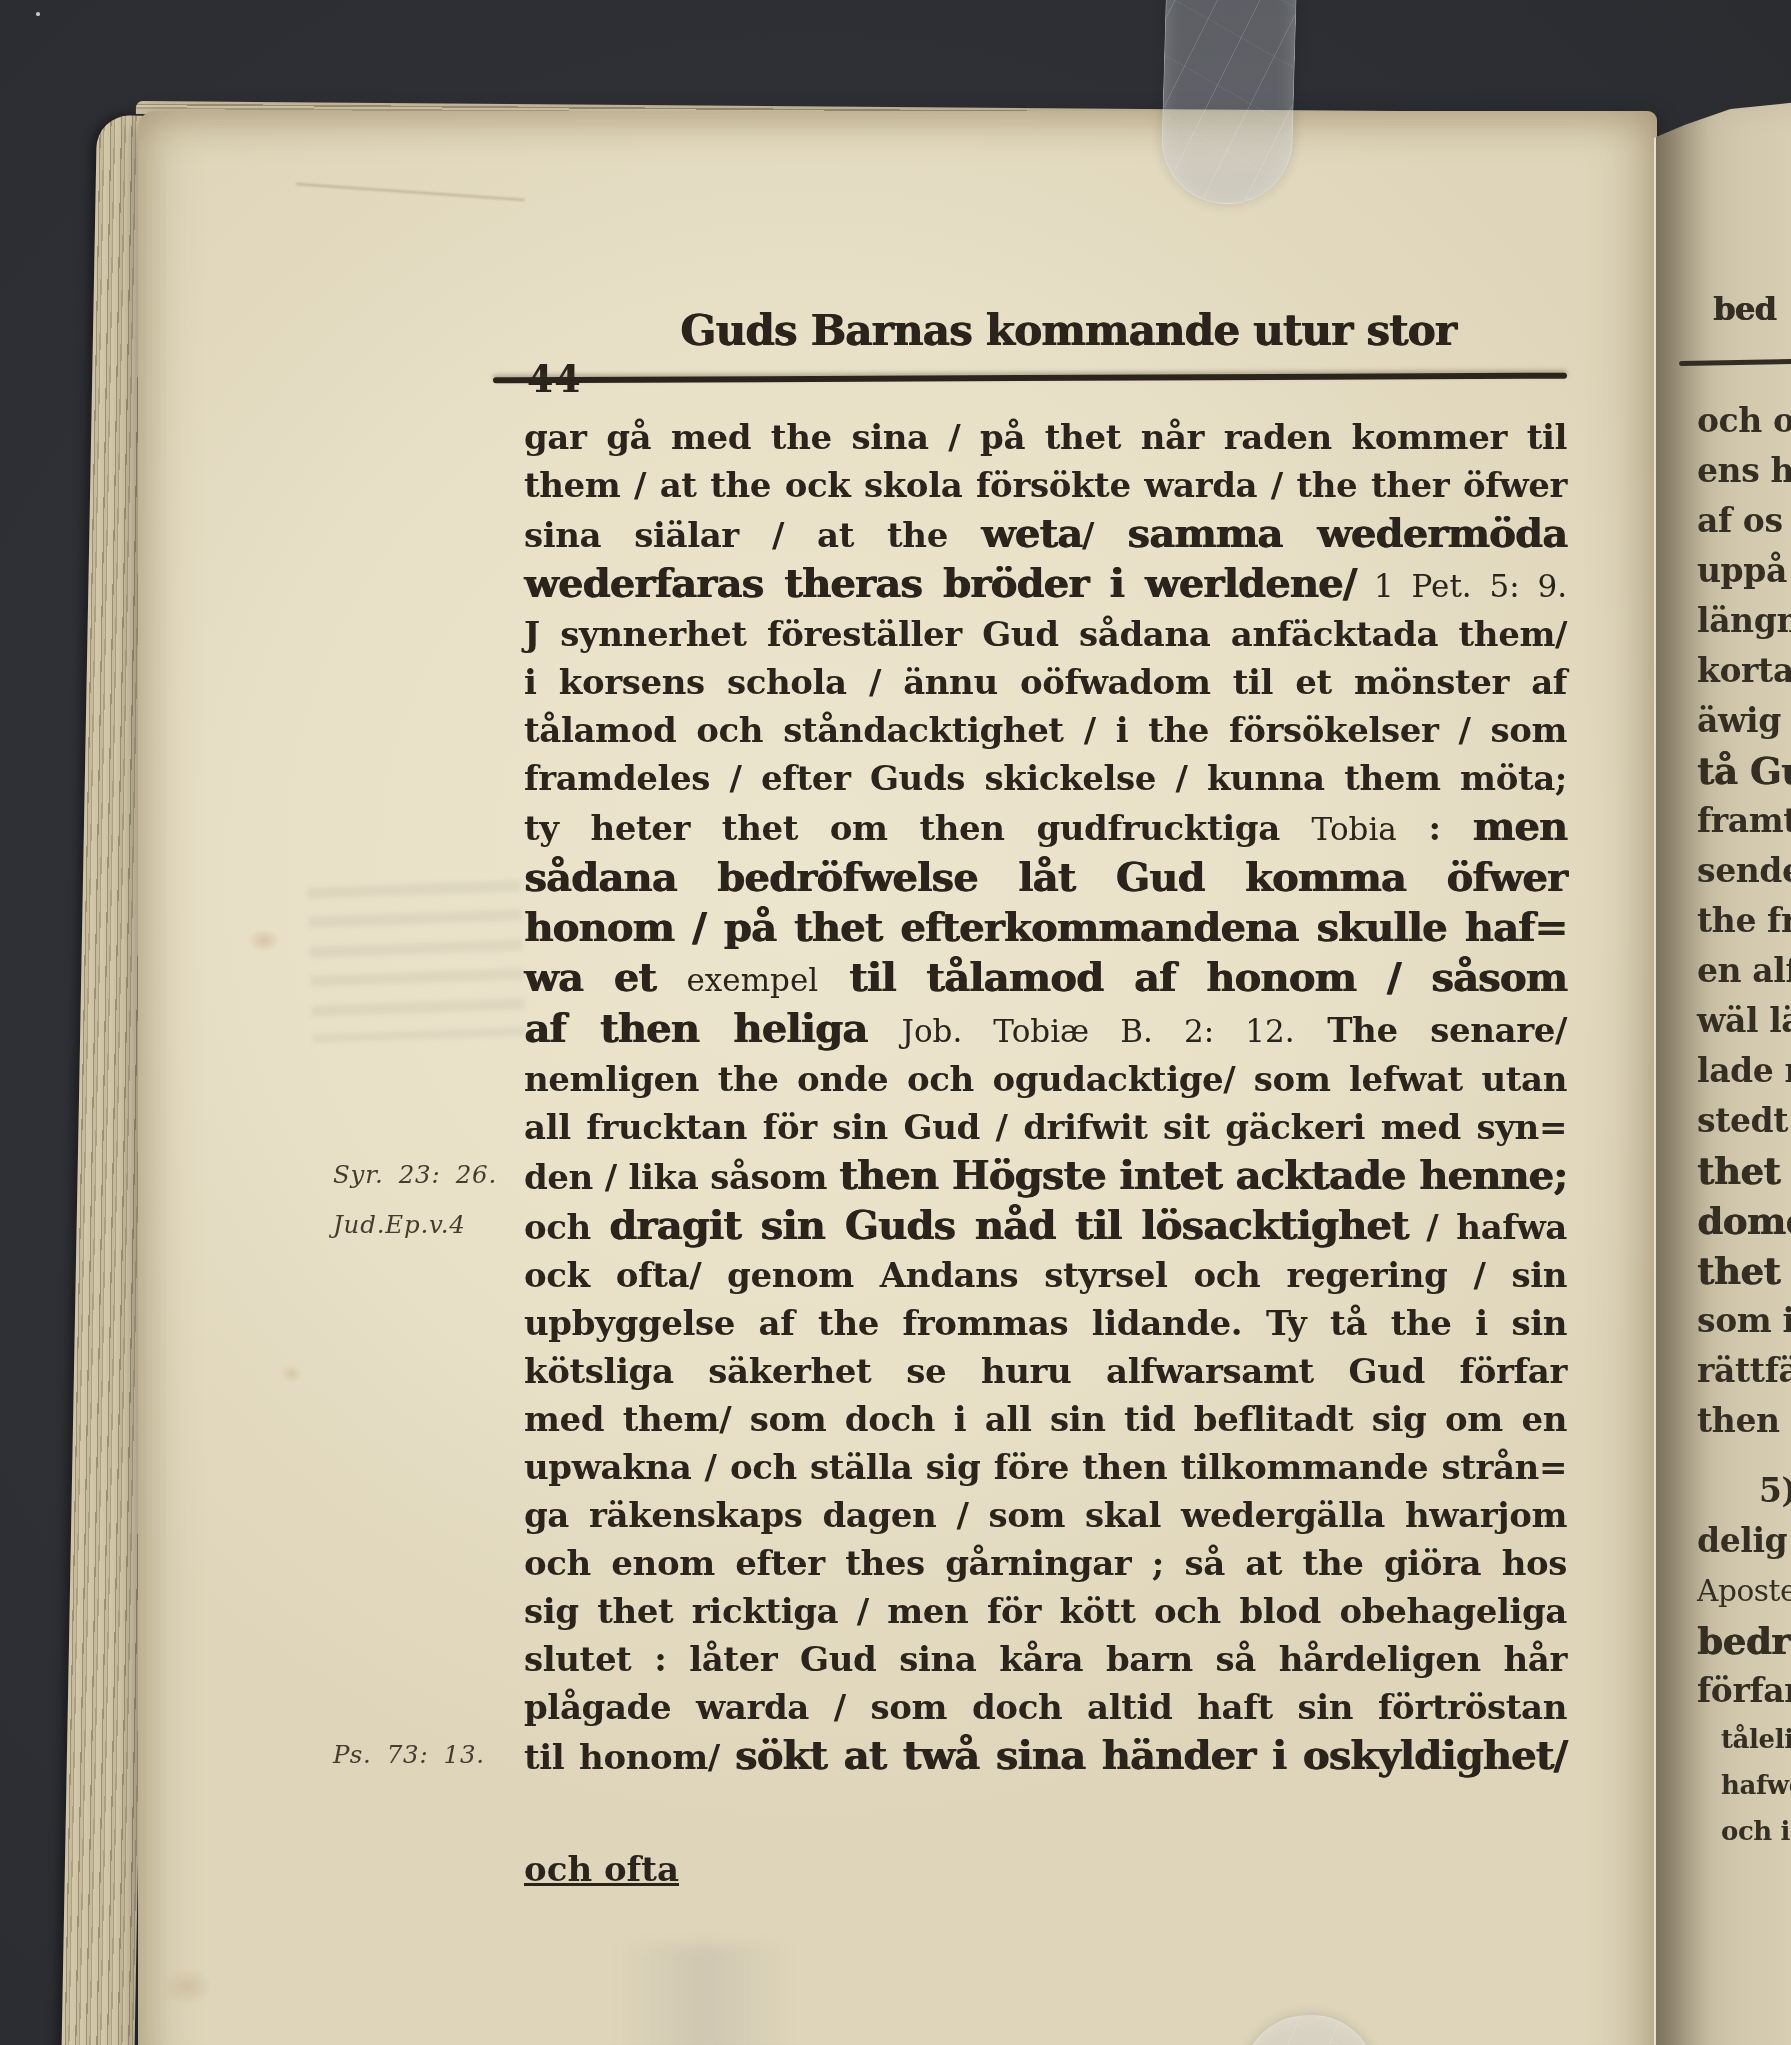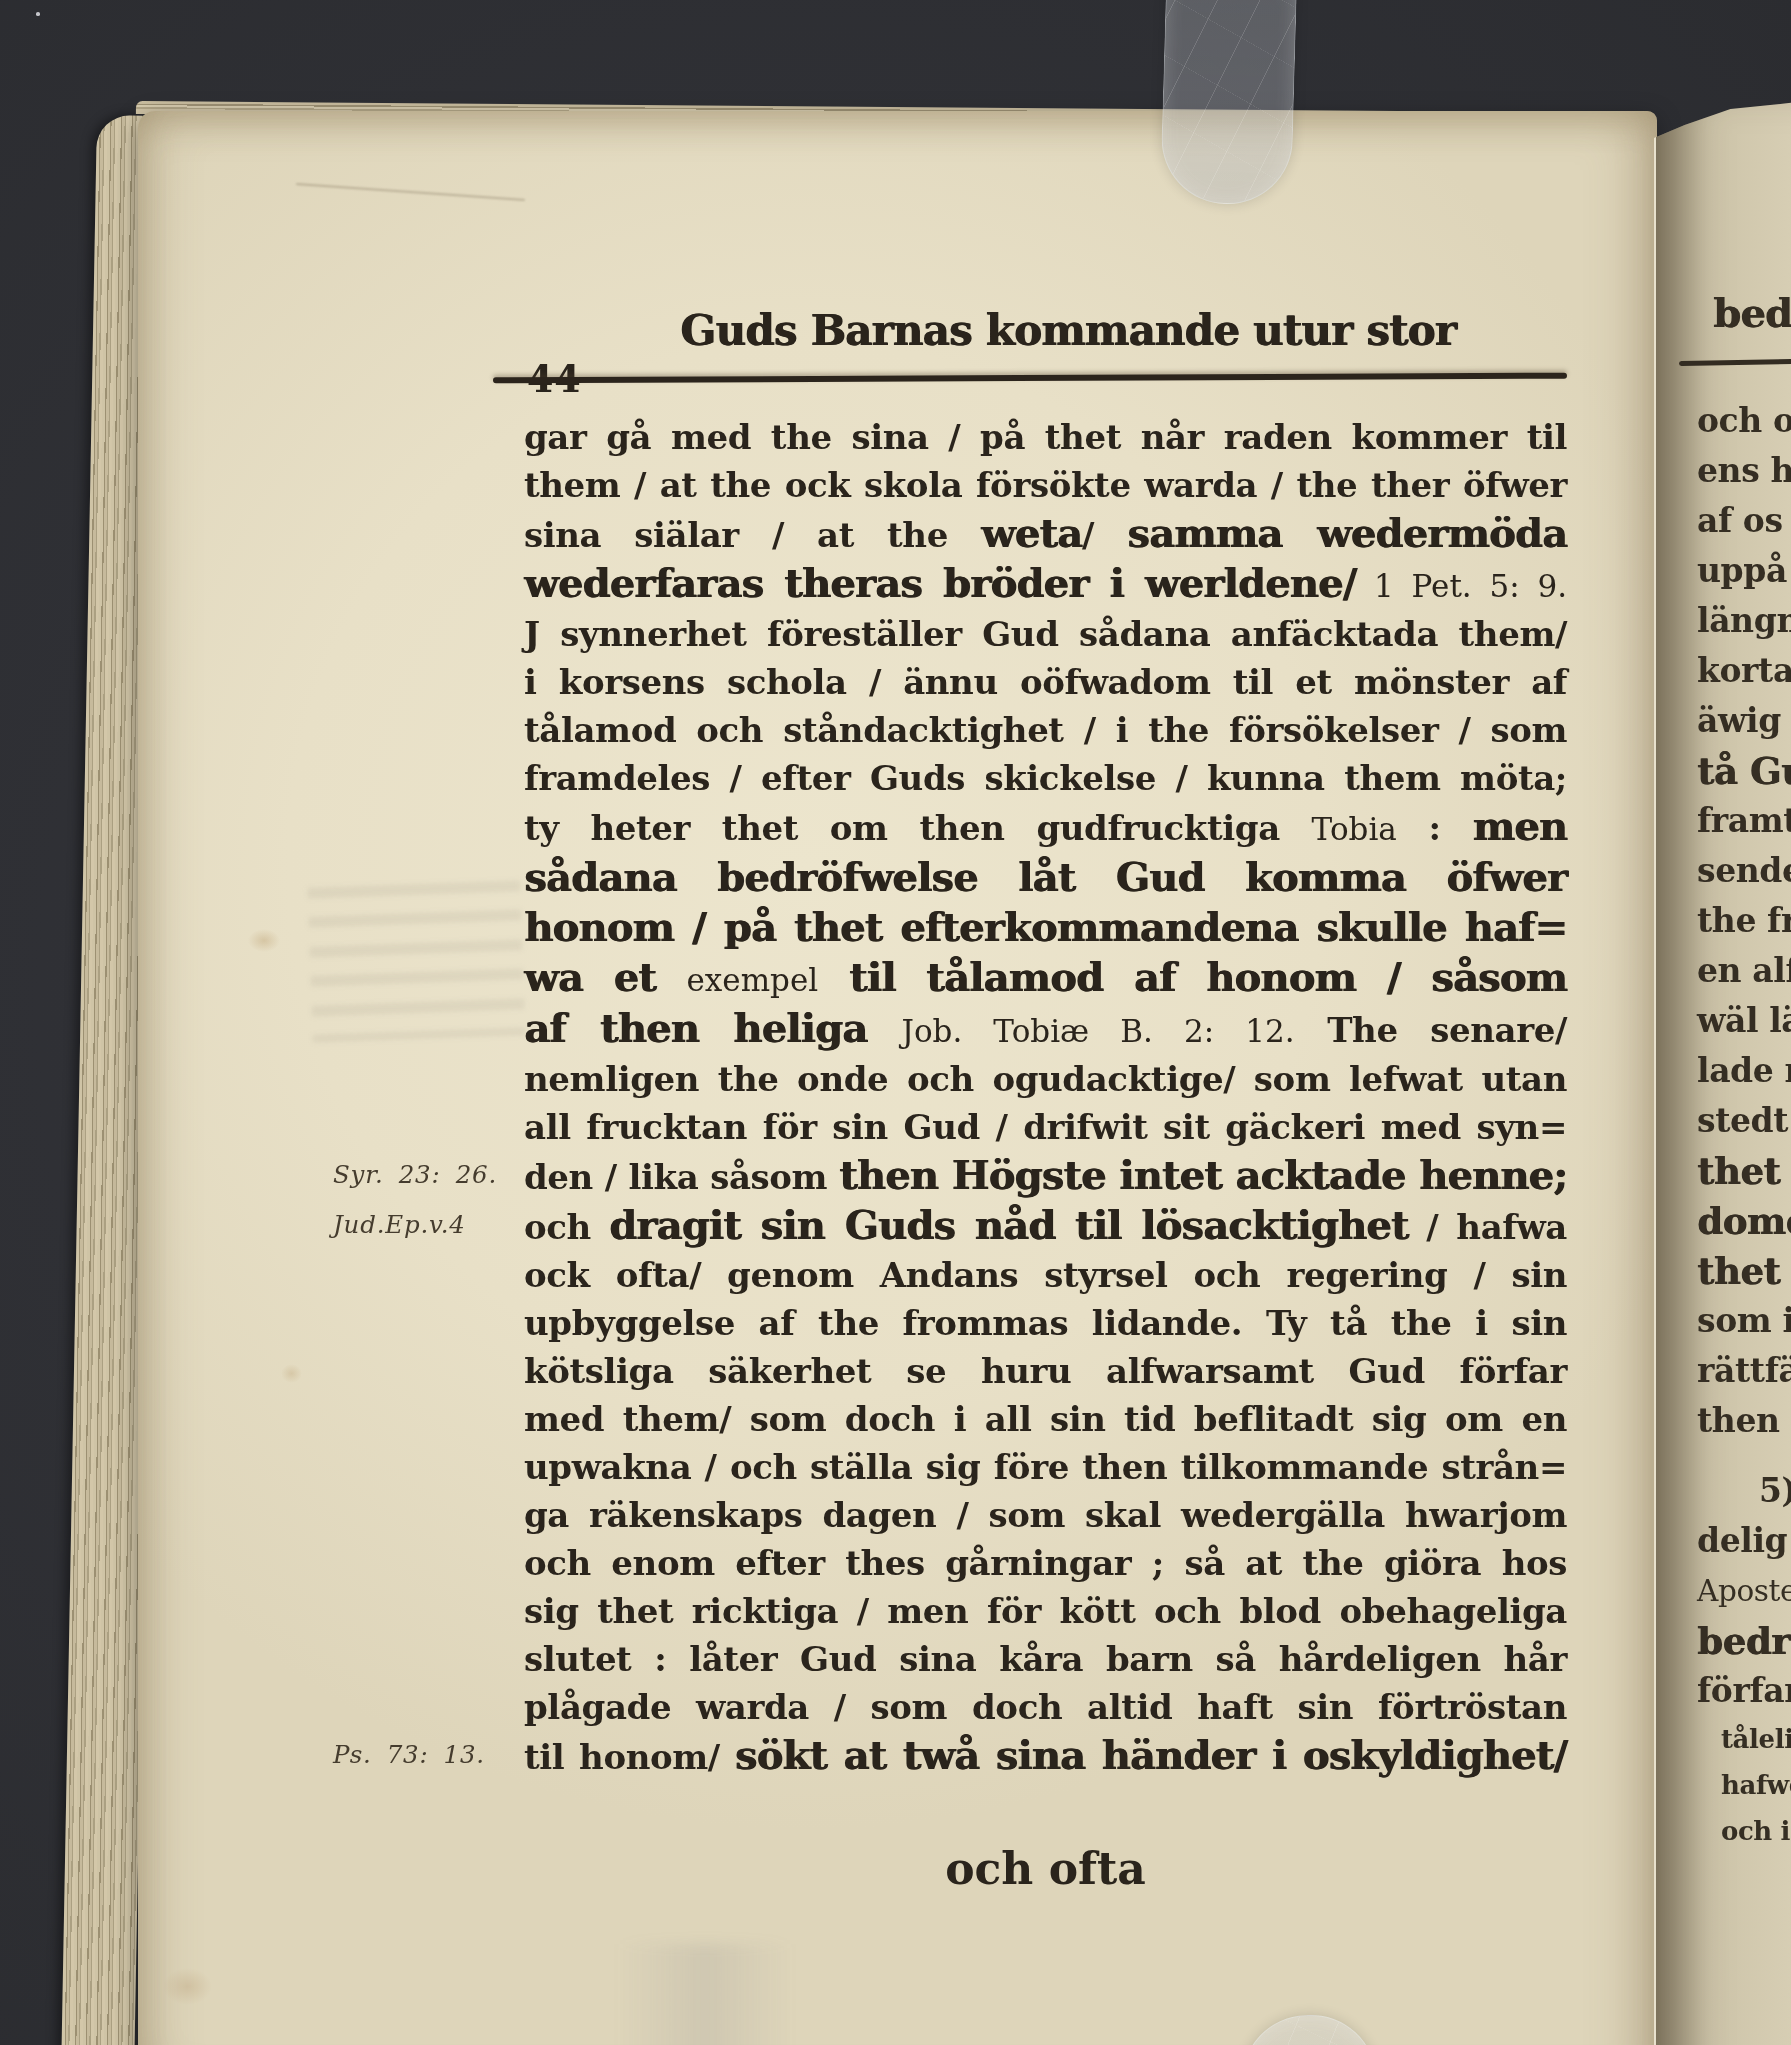--- a/index.html
+++ b/index.html
@@ -36,21 +36,21 @@
   .ghost2{position:absolute;left:479px;top:1833px;width:176px;height:176px;filter:blur(6.5px);
     background:linear-gradient(90deg,transparent,rgba(108,108,120,0.13),transparent);}
 
   
   .right-page{position:absolute;left:1654px;top:92px;width:137px;height:2011px;z-index:3;overflow:hidden;
     background:linear-gradient(90deg,#b4aa8e 0px,#cdc4a9 53px,#d7ceb4 100%);
     clip-path:polygon(0 46px,22% 33px,55% 17px,100% 10.6px,100% 100%,0 100%);
     box-shadow:inset 39px 0 49px -17px rgba(58,48,33,0.55);
     border-left:2px solid rgba(246,241,226,0.55);
     color:#352e23;}
-  .r-title{position:absolute;left:57px;top:201px;font-weight:700;font-size:40px;line-height:1;
+  .r-title{position:absolute;left:57px;top:201px;font-weight:700;font-size:32px;line-height:1;
     letter-spacing:-0.8px;text-shadow:0.8px 0 0 currentColor;}
   .r-rule{position:absolute;left:23px;top:268px;width:123px;height:4.9px;background:#332c22;border-radius:2.5px;transform:rotate(-1deg);}
   .r-lines{position:absolute;left:41px;top:304px;width:188px;}
   .rline{font-weight:700;font-size:33px;line-height:50px;letter-spacing:-0.4px;white-space:nowrap;}
   .rline.em{font-size:37px;text-shadow:0.8px 0 0 currentColor;}
   .rline.rm{font-weight:400;font-size:29.5px;font-style:normal;}
   .rline.sm{font-size:26px;line-height:46px;padding-left:24px;}
   .rline.gap{margin-top:19.6px;}
   .rline.indent{padding-left:62px;}
 
@@ -64,21 +64,21 @@
   .text-block{position:absolute;left:524px;top:413px;width:1043px;z-index:4;}
   .line{position:relative;color:#2a241c;font-weight:700;font-size:34px;line-height:48px;
     letter-spacing:-0.4px;text-align:justify;text-align-last:justify;}
   .seg.em{font-size:40px;letter-spacing:-0.8px;text-shadow:0.9px 0 0 currentColor;}
   .seg.rm{font-weight:400;font-size:31px;letter-spacing:0;text-shadow:none;}
   .seg.it{font-weight:400;font-size:31px;letter-spacing:0;text-shadow:none;}
   .margin-note{position:absolute;left:-191px;top:10.6px;width:179px;color:#453c2e;
     font-style:italic;font-weight:400;font-size:24.5px;line-height:26px;letter-spacing:0.8px;word-spacing:6.5px;
     text-align:left;text-align-last:left;}
   .catchword{position:absolute;left:524px;top:1845px;width:1043px;z-index:4;color:#2a241c;
-    font-weight:700;font-size:44px;line-height:48px;text-align:center;}
+    font-weight:700;font-size:34px;line-height:48px;text-align:left;text-decoration:underline;}
 
   
   .strap{position:absolute;z-index:6;
     background:linear-gradient(180deg,rgba(204,208,214,0.30),rgba(173,176,184,0.40));
     border:1.2px solid rgba(240,243,248,0.38);
     box-shadow:inset 0 0 19px rgba(255,255,255,0.20), 0 0 12.3px rgba(0,0,0,0.14);}
   .strap::after{content:"";position:absolute;inset:0;border-radius:inherit;
     background:repeating-linear-gradient(115deg,transparent 0 15.5px,rgba(255,255,255,0.15) 15.5px 16.4px,transparent 16.4px 38px),
                repeating-linear-gradient(28deg,transparent 0 22.5px,rgba(255,255,255,0.10) 22.5px 23px,transparent 23px 53px);}
   .strap-top{left:1163px;top:-18px;width:129px;height:221px;border-radius:0 0 65px 65px;

